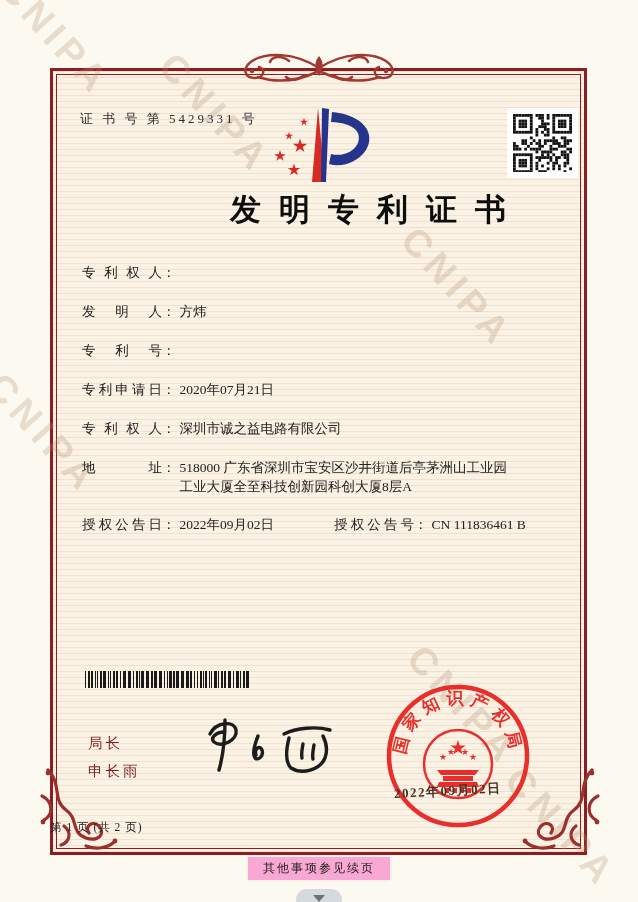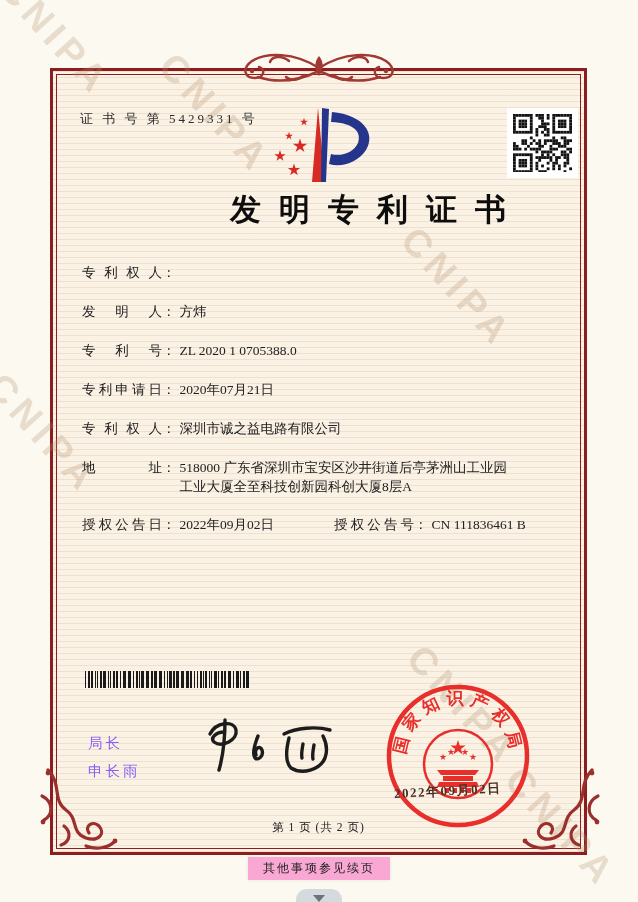--- a/index.html
+++ b/index.html
@@ -90,37 +90,37 @@
   .paras {
     position:absolute; left:70px; top:529px; width:500px;
     font-size:13px; line-height:19.5px; color:#1f1f1f;
   }
   .paras p { text-indent:2em; margin-bottom:3px; letter-spacing:0.5px; }
 
   .barcode { position:absolute; left:85px; top:671px; width:168px; height:17px; }
 
   .officer {
     position:absolute; left:88px; top:729px;
-    font-size:14.5px; letter-spacing:3px; color:#8b5cf6; line-height:28px;
+    font-size:14.5px; letter-spacing:3px; color:#7f1d1d; line-height:28px;
   }
   .signature { position:absolute; left:192px; top:712px; }
 
   .seal {
     position:absolute; left:384px; top:682px; width:148px; height:148px;
     z-index:4;
   }
   .seal-date {
     position:absolute; left:394px; top:781px; width:150px;
     font-size:13px; letter-spacing:1.5px; color:#4a2e26;
     transform:rotate(-3deg); z-index:5; font-weight:bold;
   }
 
   .page-no {
     position:absolute; left:50px; top:820px; width:537px;
-    text-align:center; font-size:11.5px; letter-spacing:1px; color:#222;
+    text-align:left; font-size:11.5px; letter-spacing:1px; color:#222;
   }
 
   .note-tab {
     position:absolute; left:50%; top:857px; transform:translateX(-50%);
     background:#f9a8d4; padding:3px 15px;
     font-size:12px; letter-spacing:2px; color:#222;
     box-shadow:0 0 3px rgba(0,0,0,0.10);
     z-index:6; white-space:nowrap;
   }
 
@@ -443,21 +443,20 @@
           <span class="colon">：</span>
       </div>
       <div class="row">
         <span class="lbl">发明人</span>
           <span class="colon">：</span>
         <span class="val">方炜</span>
       </div>
       <div class="row">
         <span class="lbl">专利号</span>
           <span class="colon">：</span>
-        <span class="val">ZL 2020 1 0705388.0</span>
       </div>
       <div class="row">
         <span class="lbl">专利申请日</span>
           <span class="colon">：</span>
         <span class="val">2020年07月21日</span>
       </div>
       <div class="row">
         <span class="lbl">专利权人</span>
           <span class="colon">：</span>
         <span class="val">深圳市诚之益电路有限公司</span>

